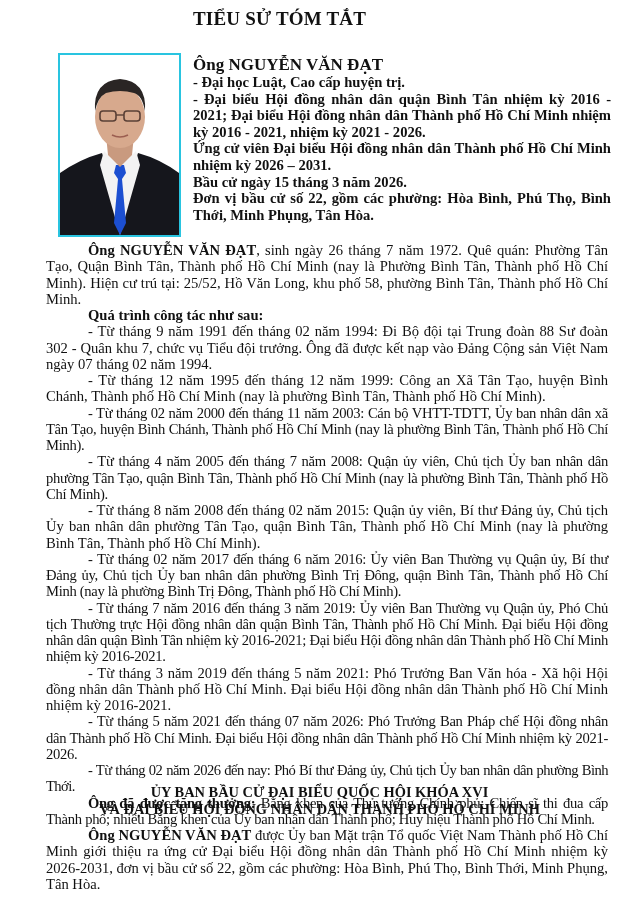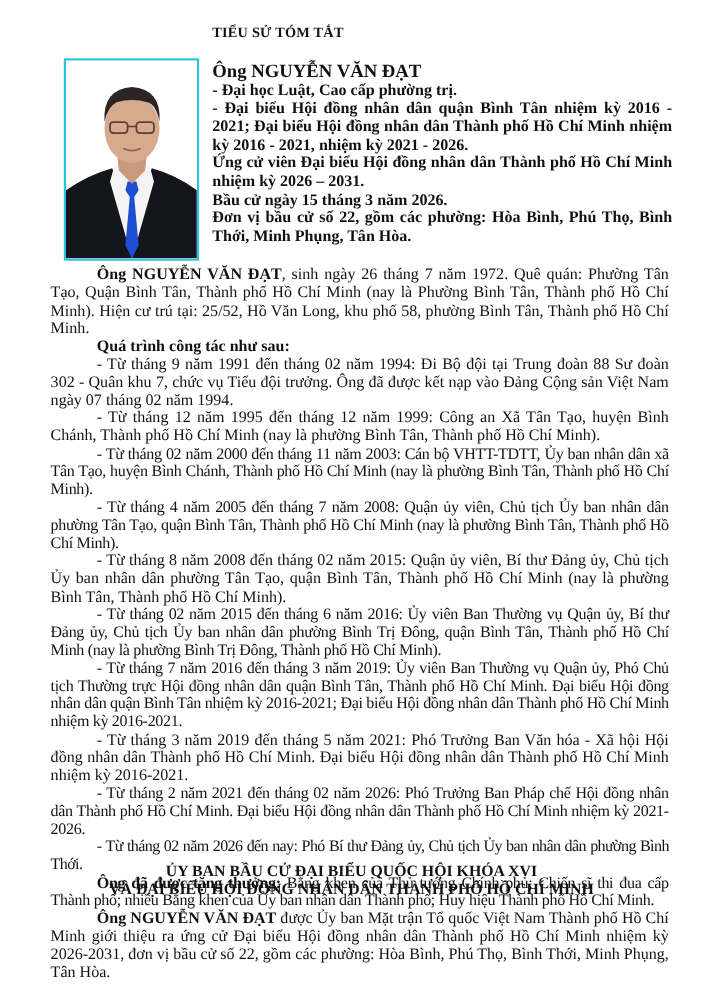--- a/index.html
+++ b/index.html
@@ -1,18 +1,18 @@
 <!DOCTYPE html>
 <html><head>
   <meta charset="utf-8">
   <style>
     html, body { margin: 0; padding: 0; background: #ffffff; }
     body { width: 640px; height: 905px; position: relative; overflow: hidden;
       font-family: "Liberation Serif", "DejaVu Serif", serif; color: #111111; }
-    .title { position: absolute; left: 193px; top: 22px; font-size: 13px; font-weight: bold; letter-spacing: 0.2px; }
+    .title { position: absolute; left: 193px; top: 8px; font-size: 19px; font-weight: bold; letter-spacing: 0.2px; }
     .photo { position: absolute; left: 58px; top: 53px; width: 119px; height: 180px;
       border: 2px solid #29c4e0; background: #ffffff; overflow: hidden; }
     .photo svg { display: block; }
     .hdr { position: absolute; left: 193px; top: 55px; width: 418px; font-weight: bold; font-size: 14.6px; line-height: 16.6px; }
     .hdr .name { font-size: 17px; line-height: 19px; }
     .hdr .pos { font-size: 13.4px; letter-spacing: -0.35px; }
     .hdr p { margin: 0; text-align: justify; }
     .body { position: absolute; left: 46px; top: 242px; width: 562px; font-size: 14.6px; line-height: 16.25px; }
     .body p { margin: 0; text-align: justify; text-indent: 42px; }
     .body p.tight { letter-spacing: -0.3px; }
@@ -44,39 +44,39 @@
     <rect x="40" y="56" width="16" height="10" rx="3" fill="none" stroke="#5a4036" stroke-width="1.6"></rect>
     <rect x="64" y="56" width="16" height="10" rx="3" fill="none" stroke="#5a4036" stroke-width="1.6"></rect>
     <line x1="56" y1="60" x2="64" y2="60" stroke="#5a4036" stroke-width="1.4"></line>
 
     <path d="M52 80 Q60 84 68 80" stroke="#9b5e50" stroke-width="1.6" fill="none"></path>
   </svg>
 </div>
 
 <div class="hdr">
   <p class="name">Ông NGUYỄN VĂN ĐẠT</p>
-  <p>- Đại học Luật, Cao cấp phường trị.</p>
+  <p>- Đại học Luật, Cao cấp huyện trị.</p>
   <p>-  Đại biểu Hội đồng nhân dân quận Bình Tân nhiệm kỳ 2016 - 2021; Đại biểu Hội đồng nhân dân Thành phố Hồ Chí Minh nhiệm kỳ 2016 - 2021, nhiệm kỳ 2021 - 2026.</p>
   <p>Ứng cử viên Đại biểu Hội đồng nhân dân Thành phố Hồ Chí Minh nhiệm kỳ 2026 – 2031.</p>
   <p>Bầu cử ngày 15 tháng 3 năm 2026.</p>
   <p>Đơn vị bầu cử số 22, gồm các phường: Hòa Bình, Phú Thọ, Bình Thới, Minh Phụng, Tân Hòa.</p>
 </div>
 
 <div class="body">
   <p><b>Ông NGUYỄN VĂN ĐẠT</b><span>, sinh ngày 26 tháng 7 năm 1972. Quê quán: Phường Tân Tạo, Quận Bình Tân, Thành phố Hồ Chí Minh (nay là Phường Bình Tân, Thành phố Hồ Chí Minh). Hiện cư trú tại: 25/52, Hồ Văn Long, khu phố 58, phường Bình Tân, Thành phố Hồ Chí Minh.</span></p>
   <p><b>Quá trình công tác như sau:</b></p>
   <p>- Từ tháng 9 năm 1991 đến tháng 02 năm 1994: Đi Bộ đội tại Trung đoàn 88 Sư đoàn 302 - Quân khu 7, chức vụ Tiểu đội trưởng. Ông đã được kết nạp vào Đảng Cộng sản Việt Nam ngày 07 tháng 02 năm 1994.</p>
   <p>- Từ tháng 12 năm 1995 đến tháng 12 năm 1999: Công an Xã Tân Tạo, huyện Bình Chánh, Thành phố Hồ Chí Minh (nay là phường Bình Tân, Thành phố Hồ Chí Minh).</p>
   <p class="tight">- Từ tháng 02 năm 2000 đến tháng 11 năm 2003: Cán bộ VHTT-TDTT, Ủy ban nhân dân xã Tân Tạo, huyện Bình Chánh, Thành phố Hồ Chí Minh (nay là phường Bình Tân, Thành phố Hồ Chí Minh).</p>
   <p class="tight">- Từ tháng 4 năm 2005 đến tháng 7 năm 2008: Quận ủy viên, Chủ tịch Ủy ban nhân dân phường Tân Tạo, quận Bình Tân, Thành phố Hồ Chí Minh (nay là phường Bình Tân, Thành phố Hồ Chí Minh).</p>
   <p>- Từ tháng 8 năm 2008 đến tháng 02 năm 2015: Quận ủy viên, Bí thư Đảng ủy, Chủ tịch Ủy ban nhân dân phường Tân Tạo, quận Bình Tân, Thành phố Hồ Chí Minh (nay là phường Bình Tân, Thành phố Hồ Chí Minh).</p>
-  <p class="tight">- Từ tháng 02 năm 2015 đến tháng 6 năm 2016: Ủy viên Ban Thường vụ Quận ủy, Bí thư Đảng ủy, Chủ tịch Ủy ban nhân dân phường Bình Trị Đông, quận Bình Tân, Thành phố Hồ Chí Minh (nay là phường Bình Trị Đông, Thành phố Hồ Chí Minh).</p>
+  <p class="tight">- Từ tháng 02 năm 2017 đến tháng 6 năm 2016: Ủy viên Ban Thường vụ Quận ủy, Bí thư Đảng ủy, Chủ tịch Ủy ban nhân dân phường Bình Trị Đông, quận Bình Tân, Thành phố Hồ Chí Minh (nay là phường Bình Trị Đông, Thành phố Hồ Chí Minh).</p>
   <p class="tight">- Từ tháng 7 năm 2016 đến tháng 3 năm 2019: Ủy viên Ban Thường vụ Quận ủy, Phó Chủ tịch Thường trực Hội đồng nhân dân quận Bình Tân, Thành phố Hồ Chí Minh. Đại biểu Hội đồng nhân dân quận Bình Tân nhiệm kỳ 2016-2021; Đại biểu Hội đồng nhân dân Thành phố Hồ Chí Minh nhiệm kỳ 2016-2021.</p>
   <p>- Từ tháng 3 năm 2019 đến tháng 5 năm 2021: Phó Trưởng Ban Văn hóa - Xã hội Hội đồng nhân dân Thành phố Hồ Chí Minh. Đại biểu Hội đồng nhân dân Thành phố Hồ Chí Minh nhiệm kỳ 2016-2021.</p>
-  <p class="tight">- Từ tháng 2 năm 2021 đến tháng 02 năm 2026: Phó Trưởng Ban Pháp chế Hội đồng nhân dân Thành phố Hồ Chí Minh. Đại biểu Hội đồng nhân dân Thành phố Hồ Chí Minh nhiệm kỳ 2021-2026.</p>
+  <p class="tight">- Từ tháng 5 năm 2021 đến tháng 07 năm 2026: Phó Trưởng Ban Pháp chế Hội đồng nhân dân Thành phố Hồ Chí Minh. Đại biểu Hội đồng nhân dân Thành phố Hồ Chí Minh nhiệm kỳ 2021-2026.</p>
   <p class="tighter">- Từ tháng 02 năm 2026 đến nay: Phó Bí thư Đảng ủy, Chủ tịch Ủy ban nhân dân phường Bình Thới.</p>
   <p class="tight"><b>Ông đã được tặng thưởng:</b><span> Bằng khen của Thủ tướng Chính phủ; Chiến sĩ thi đua cấp Thành phố; nhiều Bằng khen của Ủy ban nhân dân Thành phố; Huy hiệu Thành phố Hồ Chí Minh.</span></p>
   <p><b>Ông NGUYỄN VĂN ĐẠT</b><span> được Ủy ban Mặt trận Tổ quốc Việt Nam Thành phố Hồ Chí Minh giới thiệu ra ứng cử Đại biểu Hội đồng nhân dân Thành phố Hồ Chí Minh nhiệm kỳ 2026-2031, đơn vị bầu cử số 22, gồm các phường: Hòa Bình, Phú Thọ, Bình Thới, Minh Phụng, Tân Hòa.</span></p>
 </div>
 
 <div class="footer">
   <div>ỦY BAN BẦU CỬ ĐẠI BIỂU QUỐC HỘI KHÓA XVI</div>
   <div>VÀ ĐẠI BIỂU HỘI ĐỒNG NHÂN DÂN THÀNH PHỐ HỒ CHÍ MINH</div>
 </div>
 

